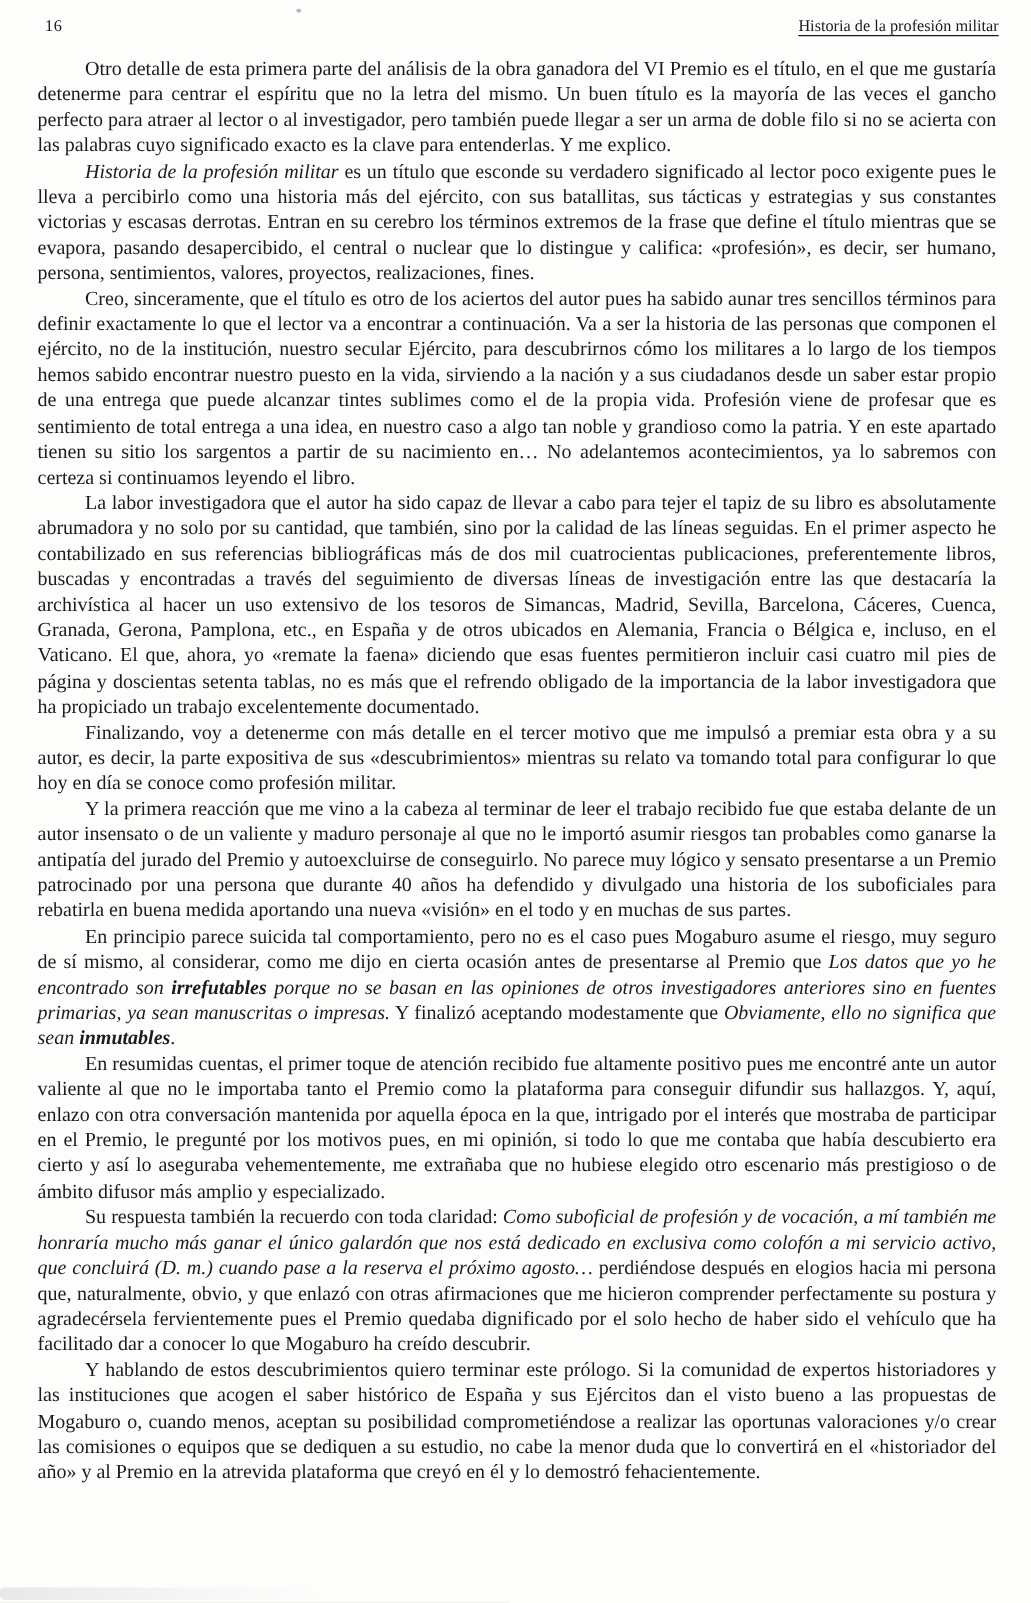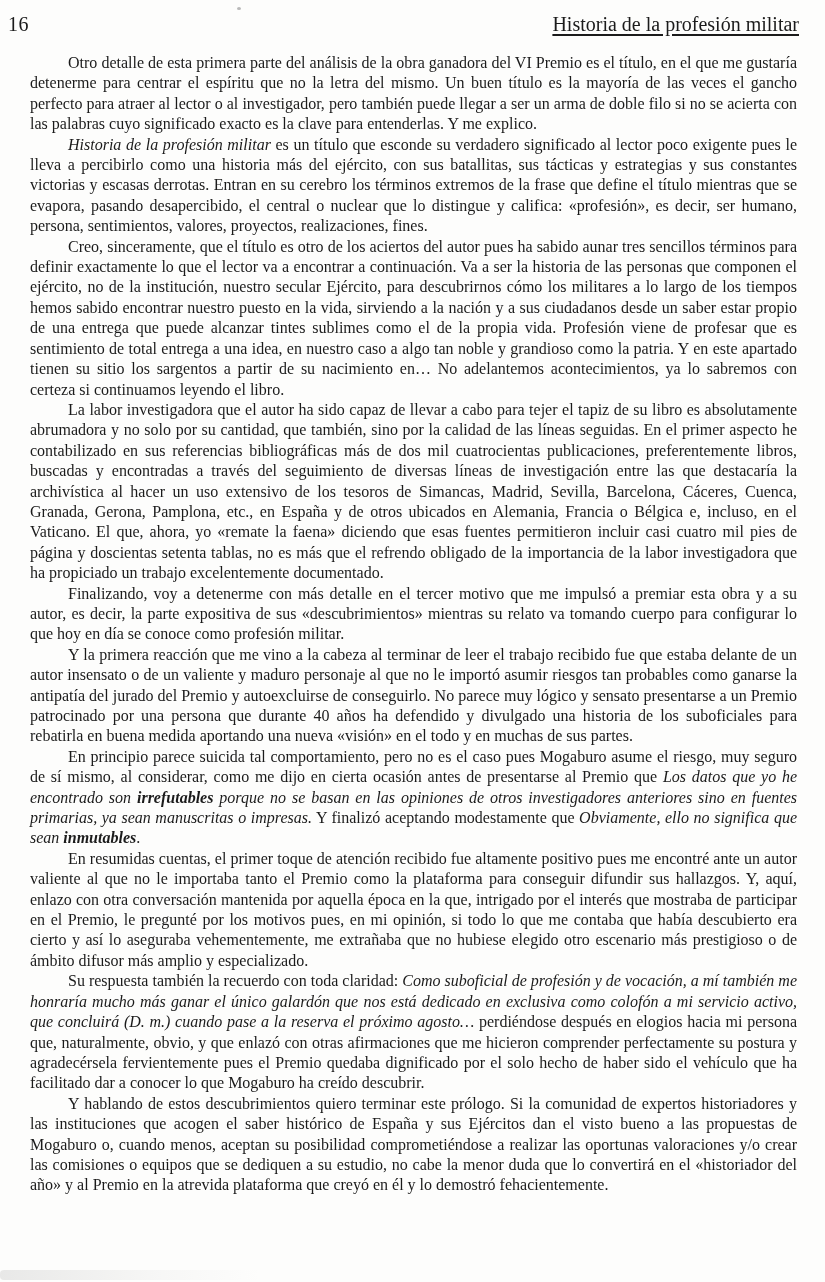--- a/index.html
+++ b/index.html
@@ -14,22 +14,22 @@
     background: #fdfdfc;
     overflow: hidden;
     font-family: "Liberation Serif", serif;
     color: #1b1b1b;
     box-sizing: border-box;
   }
   .page-header {
     display: flex;
     justify-content: space-between;
     align-items: baseline;
-    padding: 13px 26px 0 8px;
-    font-size: 20px;
+    padding: 13px 26px 0 36px;
+    font-size: 13px;
   }
   .page-number {
     letter-spacing: 0.5px;
   }
   .running-title {
     text-decoration: underline;
     text-underline-offset: 3px;
   }
   .page-body {
     margin: 17px 28px 0 30px;
@@ -72,21 +72,21 @@
   <div class="page-header">
     <span class="page-number">16</span>
     <span class="running-title">Historia de la profesión militar</span>
   </div>
 
   <div class="page-body">
       <p><span class="n">Otro detalle de esta primera parte del análisis de la obra ganadora del VI Premio es el título, en el que me gustaría detenerme para centrar el espíritu que no la letra del mismo. Un buen título es la mayoría de las veces el gancho perfecto para atraer al lector o al investigador, pero también puede llegar a ser un arma de doble filo si no se acierta con las palabras cuyo significado exacto es la clave para entenderlas. Y me explico.</span></p>
       <p><span class="i">Historia de la profesión militar</span><span class="n"> es un título que esconde su verdadero significado al lector poco exigente pues le lleva a percibirlo como una historia más del ejército, con sus batallitas, sus tácticas y estrategias y sus constantes victorias y escasas derrotas. Entran en su cerebro los términos extremos de la frase que define el título mientras que se evapora, pasando desapercibido, el central o nuclear que lo distingue y califica: «profesión», es decir, ser humano, persona, sentimientos, valores, proyectos, realizaciones, fines.</span></p>
       <p><span class="n">Creo, sinceramente, que el título es otro de los aciertos del autor pues ha sabido aunar tres sencillos términos para definir exactamente lo que el lector va a encontrar a continuación. Va a ser la historia de las personas que componen el ejército, no de la institución, nuestro secular Ejército, para descubrirnos cómo los militares a lo largo de los tiempos hemos sabido encontrar nuestro puesto en la vida, sirviendo a la nación y a sus ciudadanos desde un saber estar propio de una entrega que puede alcanzar tintes sublimes como el de la propia vida. Profesión viene de profesar que es sentimiento de total entrega a una idea, en nuestro caso a algo tan noble y grandioso como la patria. Y en este apartado tienen su sitio los sargentos a partir de su nacimiento en… No adelantemos acontecimientos, ya lo sabremos con certeza si continuamos leyendo el libro.</span></p>
       <p><span class="n">La labor investigadora que el autor ha sido capaz de llevar a cabo para tejer el tapiz de su libro es absolutamente abrumadora y no solo por su cantidad, que también, sino por la calidad de las líneas seguidas. En el primer aspecto he contabilizado en sus referencias bibliográficas más de dos mil cuatrocientas publicaciones, preferentemente libros, buscadas y encontradas a través del seguimiento de diversas líneas de investigación entre las que destacaría la archivística al hacer un uso extensivo de los tesoros de Simancas, Madrid, Sevilla, Barcelona, Cáceres, Cuenca, Granada, Gerona, Pamplona, etc., en España y de otros ubicados en Alemania, Francia o Bélgica e, incluso, en el Vaticano. El que, ahora, yo «remate la faena» diciendo que esas fuentes permitieron incluir casi cuatro mil pies de página y doscientas setenta tablas, no es más que el refrendo obligado de la importancia de la labor investigadora que ha propiciado un trabajo excelentemente documentado.</span></p>
-      <p><span class="n">Finalizando, voy a detenerme con más detalle en el tercer motivo que me impulsó a premiar esta obra y a su autor, es decir, la parte expositiva de sus «descubrimientos» mientras su relato va tomando cuerpo para configurar lo que hoy en día se conoce como profesión militar.</span></p>
+      <p><span class="n">Finalizando, voy a detenerme con más detalle en el tercer motivo que me impulsó a premiar esta obra y a su autor, es decir, la parte expositiva de sus «descubrimientos» mientras su relato va tomando total para configurar lo que hoy en día se conoce como profesión militar.</span></p>
       <p><span class="n">Y la primera reacción que me vino a la cabeza al terminar de leer el trabajo recibido fue que estaba delante de un autor insensato o de un valiente y maduro personaje al que no le importó asumir riesgos tan probables como ganarse la antipatía del jurado del Premio y autoexcluirse de conseguirlo. No parece muy lógico y sensato presentarse a un Premio patrocinado por una persona que durante 40 años ha defendido y divulgado una historia de los suboficiales para rebatirla en buena medida aportando una nueva «visión» en el todo y en muchas de sus partes.</span></p>
       <p><span class="n">En principio parece suicida tal comportamiento, pero no es el caso pues Mogaburo asume el riesgo, muy seguro de sí mismo, al considerar, como me dijo en cierta ocasión antes de presentarse al Premio que </span><span class="i">Los datos que yo he encontrado son </span><span class="bi">irrefutables</span><span class="i"> porque no se basan en las opiniones de otros investigadores anteriores sino en fuentes primarias, ya sean manuscritas o impresas.</span><span class="n"> Y finalizó aceptando modestamente que </span><span class="i">Obviamente, ello no significa que sean </span><span class="bi">inmutables</span><span class="n">.</span></p>
       <p><span class="n">En resumidas cuentas, el primer toque de atención recibido fue altamente positivo pues me encontré ante un autor valiente al que no le importaba tanto el Premio como la plataforma para conseguir difundir sus hallazgos. Y, aquí, enlazo con otra conversación mantenida por aquella época en la que, intrigado por el interés que mostraba de participar en el Premio, le pregunté por los motivos pues, en mi opinión, si todo lo que me contaba que había descubierto era cierto y así lo aseguraba vehementemente, me extrañaba que no hubiese elegido otro escenario más prestigioso o de ámbito difusor más amplio y especializado.</span></p>
       <p><span class="n">Su respuesta también la recuerdo con toda claridad: </span><span class="i">Como suboficial de profesión y de vocación, a mí también me honraría mucho más ganar el único galardón que nos está dedicado en exclusiva como colofón a mi servicio activo, que concluirá (D. m.) cuando pase a la reserva el próximo agosto…</span><span class="n"> perdiéndose después en elogios hacia mi persona que, naturalmente, obvio, y que enlazó con otras afirmaciones que me hicieron comprender perfectamente su postura y agradecérsela fervientemente pues el Premio quedaba dignificado por el solo hecho de haber sido el vehículo que ha facilitado dar a conocer lo que Mogaburo ha creído descubrir.</span></p>
       <p><span class="n">Y hablando de estos descubrimientos quiero terminar este prólogo. Si la comunidad de expertos historiadores y las instituciones que acogen el saber histórico de España y sus Ejércitos dan el visto bueno a las propuestas de Mogaburo o, cuando menos, aceptan su posibilidad comprometiéndose a realizar las oportunas valoraciones y/o crear las comisiones o equipos que se dediquen a su estudio, no cabe la menor duda que lo convertirá en el «historiador del año» y al Premio en la atrevida plataforma que creyó en él y lo demostró fehacientemente.</span></p>
     </div>
 
   <div class="smudge"></div>
 </div>
 

